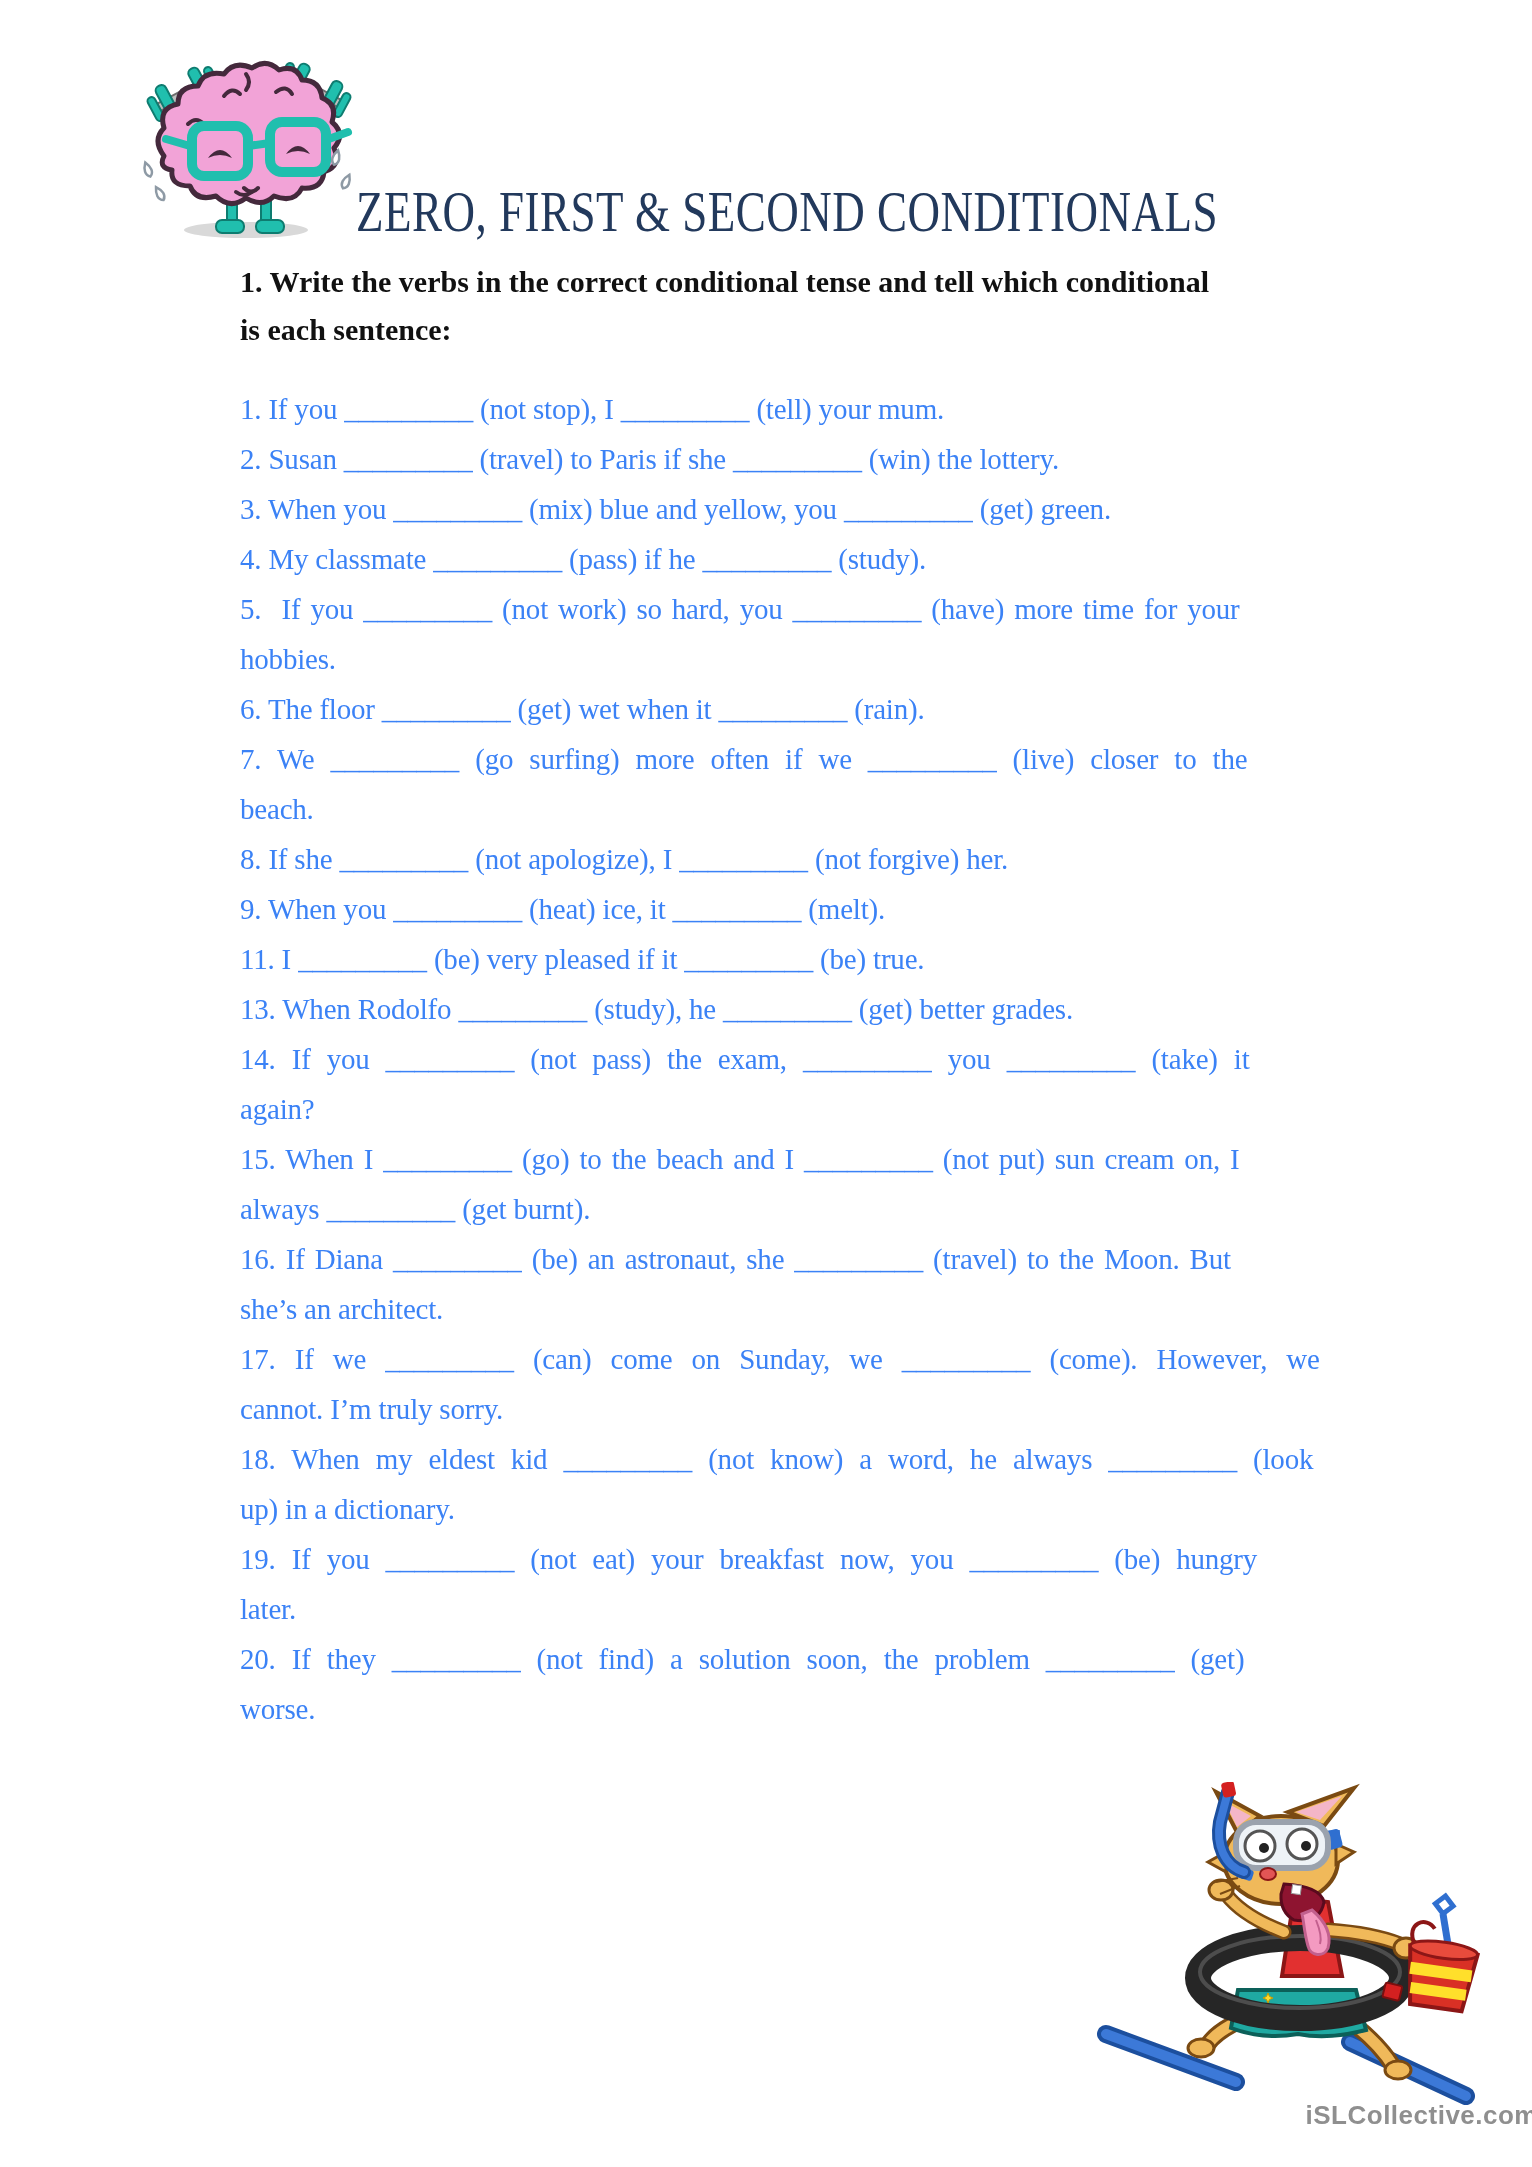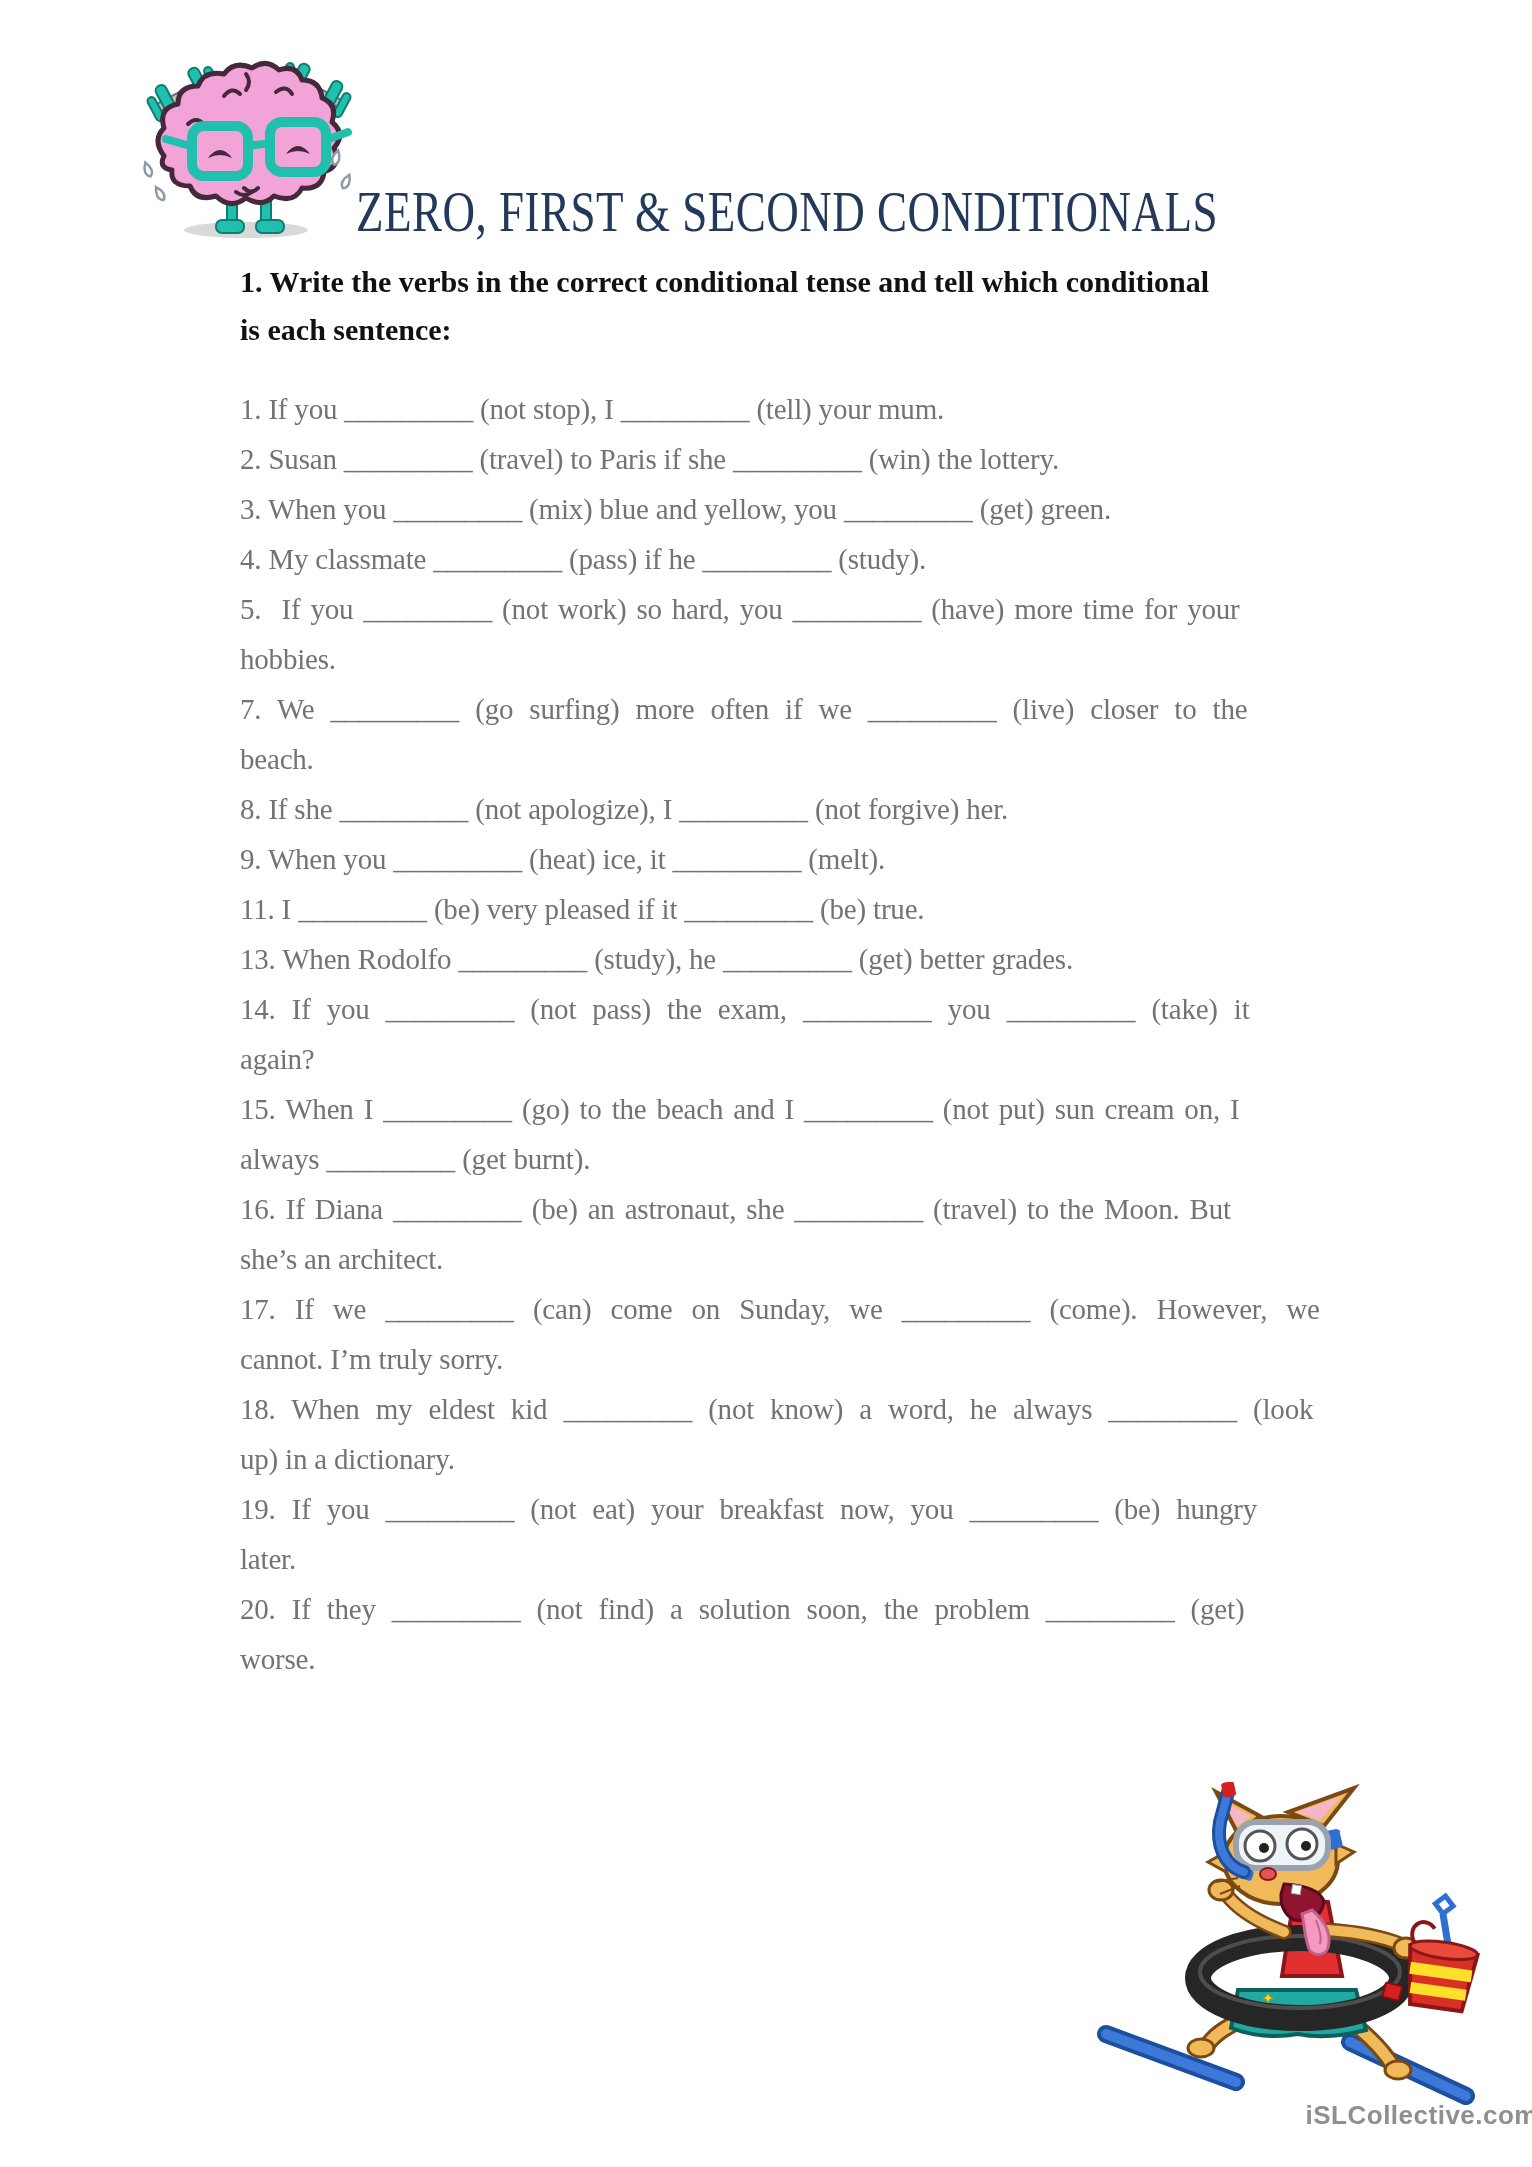--- a/index.html
+++ b/index.html
@@ -22,21 +22,21 @@
   }
   .worksheet-body {
     position:absolute; left:200px; top:258px; width:1116px;
     font-size:29px; line-height:50px;
   }
   .instruction {
     font-weight:700; font-size:30px; line-height:48px;
     margin:0 0 30px 0; white-space:pre-wrap;
     color:#111111;
   }
-  .item { margin:0; white-space:pre-wrap; letter-spacing:-0.2px; color:#737373; }
+  .item { margin:0; white-space:pre-wrap; letter-spacing:-0.2px; color:#3b82f6; }
   .jl::first-line { word-spacing:3px; }
   .js::first-line { word-spacing:9px; }
   .jx::first-line { word-spacing:12px; }
   .cat-illustration { position:absolute; left:1048px; top:1782px; }
   .watermark {
     position:absolute; right:34px; bottom:36px;
     font-family:"Liberation Sans","DejaVu Sans",sans-serif;
     font-size:26px; font-weight:700; letter-spacing:0.5px;
     color:#8f8f8f;
   }
@@ -109,20 +109,21 @@
 
   <main class="worksheet-body">
     <p class="instruction">1. Write the verbs in the correct conditional tense and tell which conditional
 is each sentence:</p>
     <p class="item">1. If you _________ (not stop), I _________ (tell) your mum.</p>
     <p class="item">2. Susan _________ (travel) to Paris if she _________ (win) the lottery.</p>
     <p class="item">3. When you _________ (mix) blue and yellow, you _________ (get) green.</p>
     <p class="item">4. My classmate _________ (pass) if he _________ (study).</p>
     <p class="item jl">5.  If you _________ (not work) so hard, you _________ (have) more time for your
 hobbies.</p>
+    <p class="item">6. The floor _________ (get) wet when it _________ (rain).</p>
     <p class="item js">7. We _________ (go surfing) more often if we _________ (live) closer to the
 beach.</p>
     <p class="item">8. If she _________ (not apologize), I _________ (not forgive) her.</p>
     <p class="item">9. When you _________ (heat) ice, it _________ (melt).</p>
     <p class="item">11. I _________ (be) very pleased if it _________ (be) true.</p>
     <p class="item">13. When Rodolfo _________ (study), he _________ (get) better grades.</p>
     <p class="item js">14. If you _________ (not pass) the exam, _________ you _________ (take) it
 again?</p>
     <p class="item jl">15. When I _________ (go) to the beach and I _________ (not put) sun cream on, I
 always _________ (get burnt).</p>

